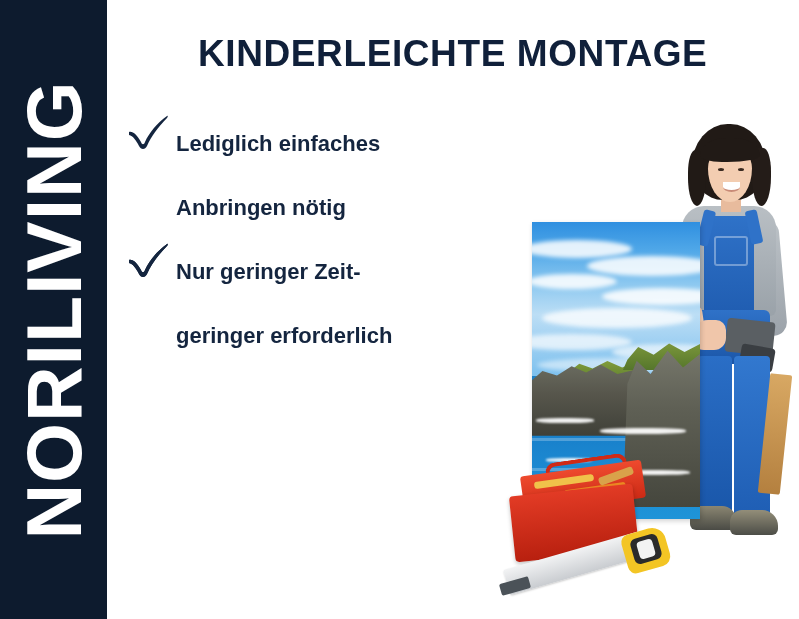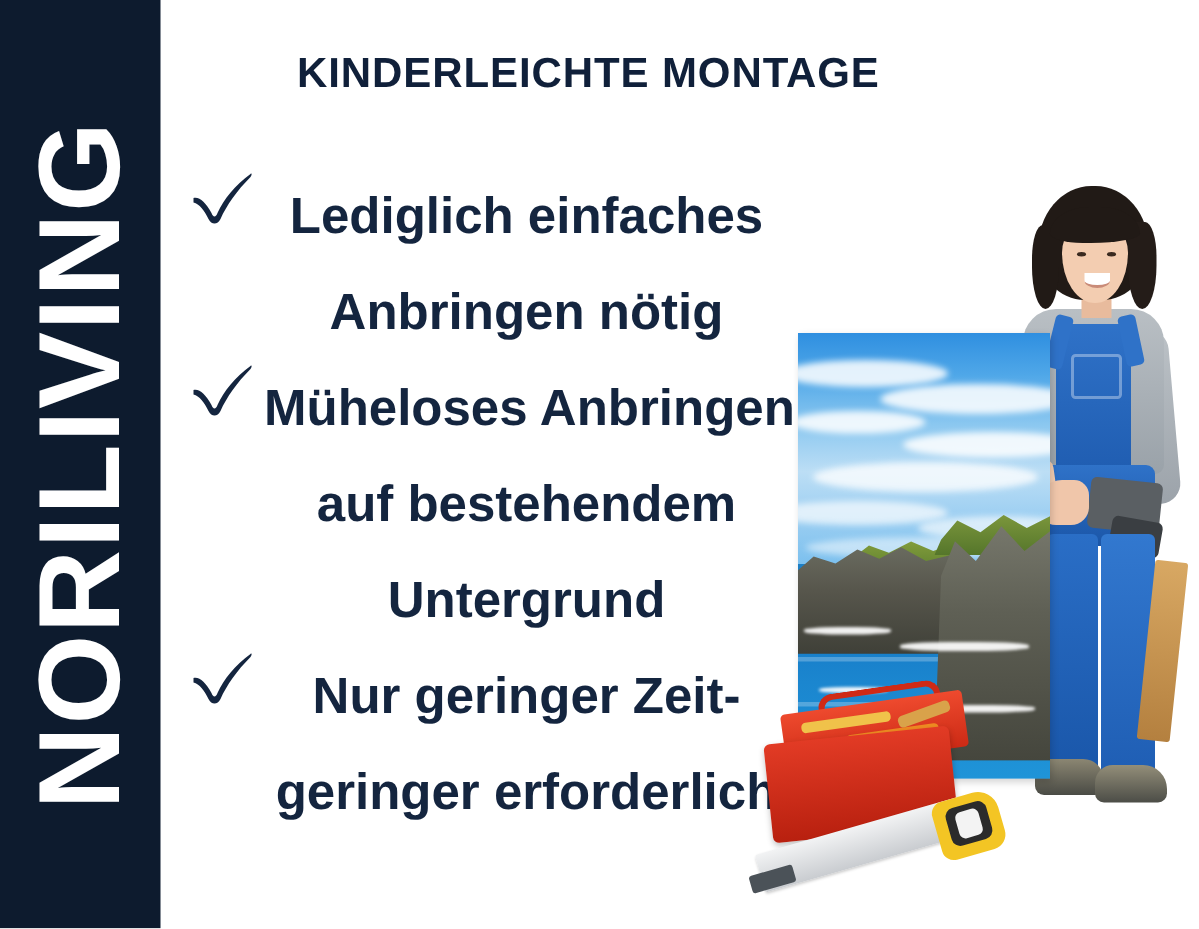--- a/index.html
+++ b/index.html
@@ -31,44 +31,43 @@
     font-size:77px;
     letter-spacing:1px;
     line-height:1;
   }
 
   
   .headline{
     position:absolute;left:198px;top:33px;
     font-family:"Liberation Sans", sans-serif;
     font-weight:bold;
-    font-size:28px;
+    font-size:37px;
     letter-spacing:0.6px;
     color:#10203a;
     white-space:nowrap;
   }
 
   
   .bullets{position:absolute;left:126px;top:112px;width:400px;}
   .bullet{position:relative;margin-bottom:0;}
   .bullet .tick{
     position:absolute;left:0;top:0;width:44px;height:40px;
   }
   .bullet .tick svg{display:block;width:44px;height:40px;}
   .bullet .lines{
     margin-left:50px;
   }
   .bullet .line{
     font-family:"Liberation Sans", sans-serif;
     font-weight:bold;
-    font-size:34px;
+    font-size:22px;
     color:#14253f;
     line-height:64px;
     white-space:nowrap;
-    text-align:center;
   }
 
   
   .photo{
     position:absolute;left:490px;top:110px;width:309px;height:500px;
   }
 
   
   .canvas{
     position:absolute;left:42px;top:112px;width:168px;height:297px;
@@ -255,25 +254,20 @@
         <div class="line">Anbringen nötig</div>
       </div>
     </div>
 
     <div class="bullet">
       <span class="tick">
         <svg viewBox="0 0 44 40" xmlns="http://www.w3.org/2000/svg" aria-hidden="true">
           <path d="M3 20 C7 19 11 23 15 30 C16 33 18 33 19 30 C23 21 31 11 41 4 C42 3 42 5 41 6 C32 15 25 25 21 34 C19 38 15 38 13 34 C10 28 7 24 3 23 Z" fill="#14253f"></path>
         </svg>
       </span>
-      <div class="lines">
-        <div class="line">Müheloses Anbringen</div>
-        <div class="line">auf bestehendem</div>
-        <div class="line">Untergrund</div>
-      </div>
     </div>
 
     <div class="bullet">
       <span class="tick">
         <svg viewBox="0 0 44 40" xmlns="http://www.w3.org/2000/svg" aria-hidden="true">
           <path d="M3 20 C7 19 11 23 15 30 C16 33 18 33 19 30 C23 21 31 11 41 4 C42 3 42 5 41 6 C32 15 25 25 21 34 C19 38 15 38 13 34 C10 28 7 24 3 23 Z" fill="#14253f"></path>
         </svg>
       </span>
       <div class="lines">
         <div class="line">Nur geringer Zeit-</div>

